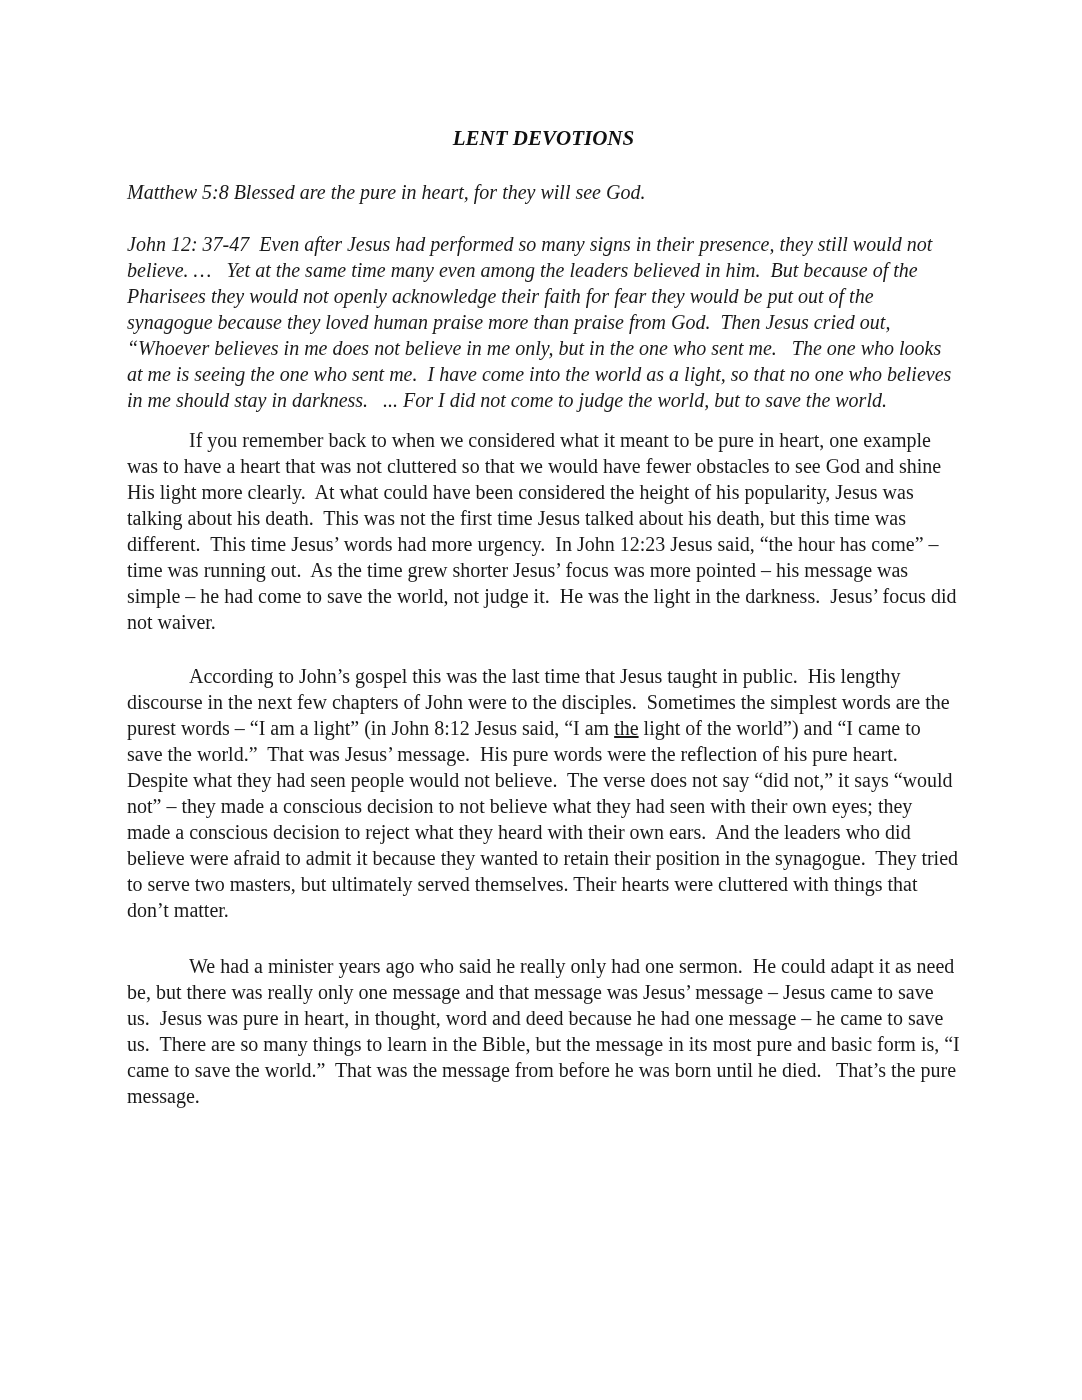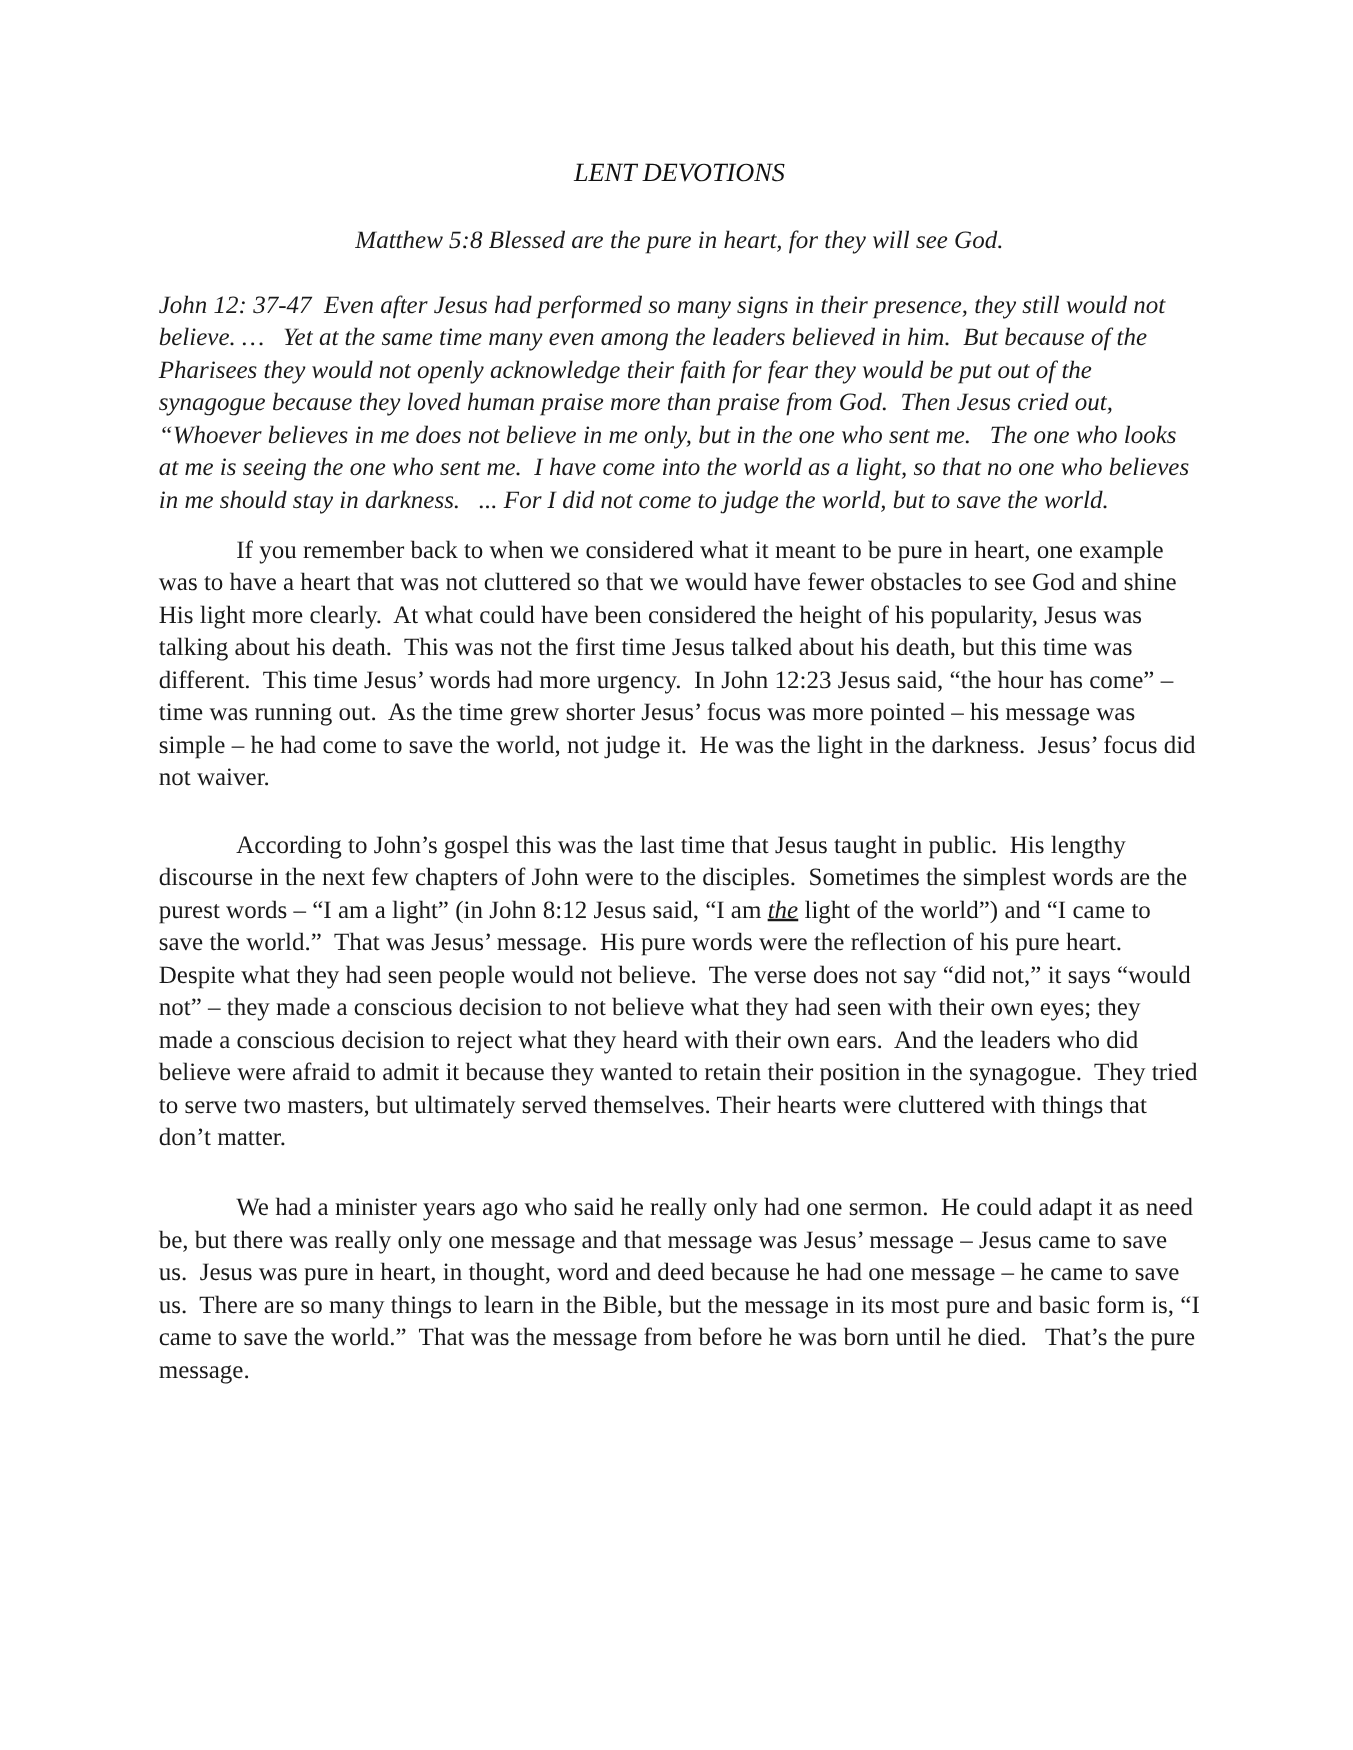--- a/index.html
+++ b/index.html
@@ -12,45 +12,44 @@
     color: #1a1a1a;
   }
   .page {
     width: 1082px;
     height: 1400px;
     padding: 126px 122px 0 127px;
     background: #ffffff;
   }
   .title-block {
     text-align: center;
-    font-weight: normal;
+    font-weight: bold;
     font-style: italic;
     font-size: 21px;
     line-height: 25px;
     margin-bottom: 28px;
     color: #111111;
   }
   .text {
     font-size: 20px;
     line-height: 26px;
     white-space: pre-wrap;
     text-align: left;
   }
   .scripture {
     font-style: italic;
   }
-  .verse { margin-bottom: 26px; text-align: center; }
+  .verse { margin-bottom: 26px; }
   .passage { margin-bottom: 14px; }
   .body-para { font-style: normal; }
   .indent { text-indent: 62px; }
   .mb28 { margin-bottom: 28px; }
   .mb30 { margin-bottom: 30px; }
   .mb32 { margin-bottom: 32px; }
   .underline-italic {
-    font-style: italic;
     text-decoration: underline;
   }
 </style>
 </head>
 <body>
 
 <div class="page">
 
   <header class="title-block">
     <div class="title-line">LENT DEVOTIONS</div>

